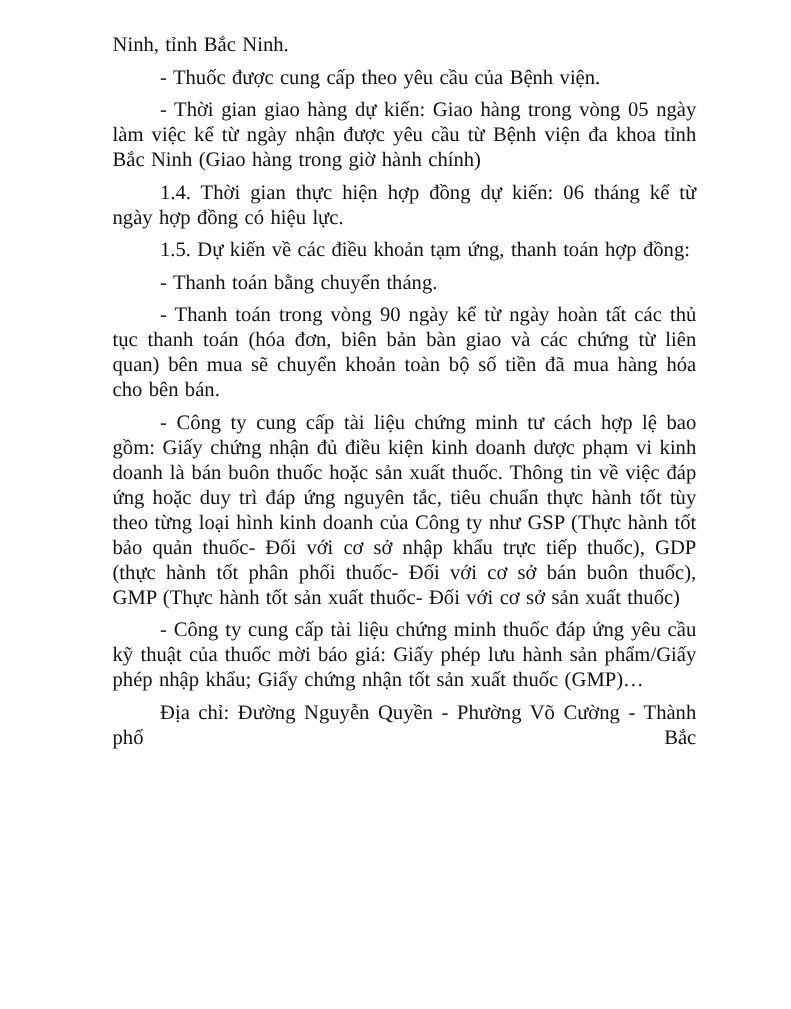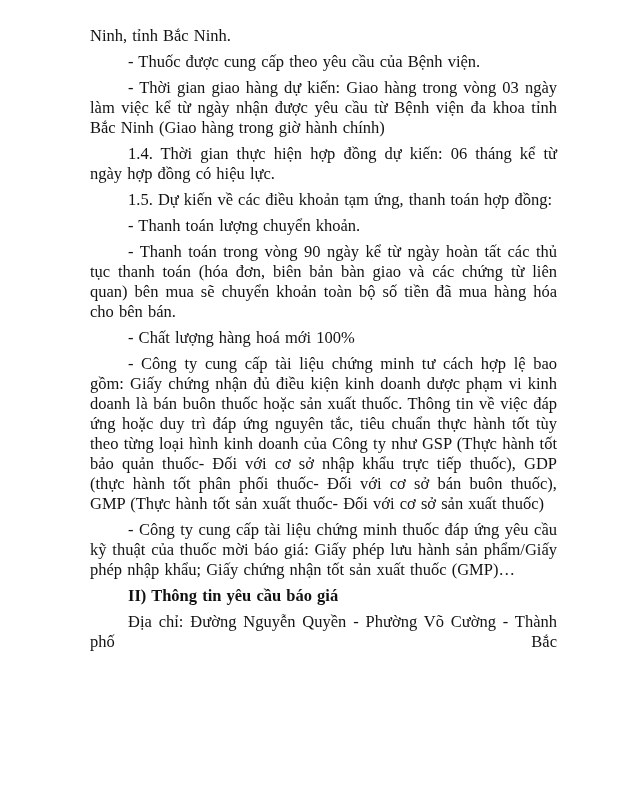--- a/index.html
+++ b/index.html
@@ -41,23 +41,21 @@
     text-align: justify;
     text-align-last: justify;
   }
 </style>
 </head>
 <body>
 
 <div class="page">
   <p class="para cont">Ninh, tỉnh Bắc Ninh.</p>
   <p class="para indent">- Thuốc được cung cấp theo yêu cầu của Bệnh viện.</p>
-  <p class="para indent">- Thời gian giao hàng dự kiến: Giao hàng trong vòng 03 ngày làm việc kể từ ngày nhận được yêu cầu từ Bệnh viện đa khoa tỉnh Bắc Ninh (Giao hàng trong giờ hành chính)</p>
+  <p class="para indent">- Thời gian giao hàng dự kiến: Giao hàng trong vòng 05 ngày làm việc kể từ ngày nhận được yêu cầu từ Bệnh viện đa khoa tỉnh Bắc Ninh (Giao hàng trong giờ hành chính)</p>
   <p class="para indent">1.4. Thời gian thực hiện hợp đồng dự kiến: 06 tháng kể từ ngày hợp đồng có hiệu lực.</p>
   <p class="para indent">1.5. Dự kiến về các điều khoản tạm ứng, thanh toán hợp đồng:</p>
-  <p class="para indent">- Thanh toán lượng chuyển khoản.</p>
+  <p class="para indent">- Thanh toán bằng chuyển tháng.</p>
   <p class="para indent">- Thanh toán trong vòng 90 ngày kể từ ngày hoàn tất các thủ tục thanh toán (hóa đơn, biên bản bàn giao và các chứng từ liên quan) bên mua sẽ chuyển khoản toàn bộ số tiền đã mua hàng hóa cho bên bán.</p>
-  <p class="para indent">- Chất lượng hàng hoá mới 100%</p>
   <p class="para indent">- Công ty cung cấp tài liệu chứng minh tư cách hợp lệ bao gồm: Giấy chứng nhận đủ điều kiện kinh doanh dược phạm vi kinh doanh là bán buôn thuốc hoặc sản xuất thuốc. Thông tin về việc đáp ứng hoặc duy trì đáp ứng nguyên tắc, tiêu chuẩn thực hành tốt tùy theo từng loại hình kinh doanh của Công ty như GSP (Thực hành tốt bảo quản thuốc- Đối với cơ sở nhập khẩu trực tiếp thuốc), GDP (thực hành tốt phân phối thuốc- Đối với cơ sở bán buôn thuốc), GMP (Thực hành tốt sản xuất thuốc- Đối với cơ sở sản xuất thuốc)</p>
   <p class="para indent">- Công ty cung cấp tài liệu chứng minh thuốc đáp ứng yêu cầu kỹ thuật của thuốc mời báo giá: Giấy phép lưu hành sản phẩm/Giấy phép nhập khẩu; Giấy chứng nhận tốt sản xuất thuốc (GMP)…</p>
-  <p class="para indent heading">II) Thông tin yêu cầu báo giá</p>
   <p class="para indent addr">Địa chỉ: Đường Nguyễn Quyền - Phường Võ Cường - Thành phố Bắc</p>
 </div>
 
 </body></html>

